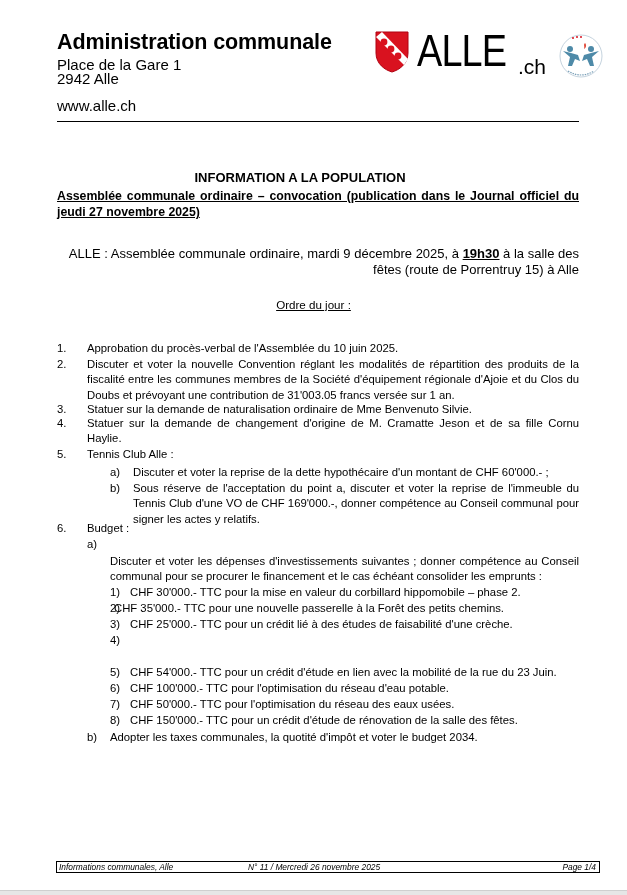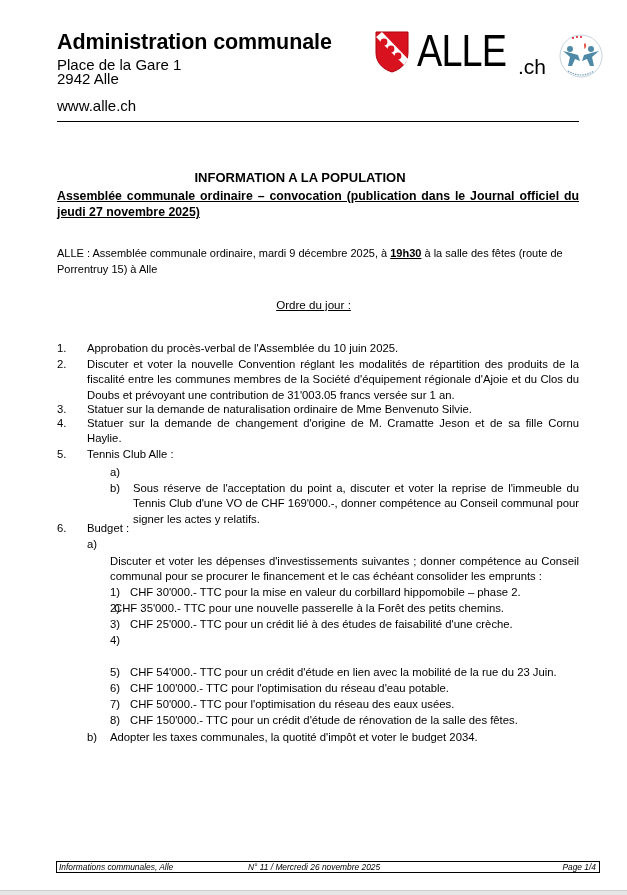--- a/index.html
+++ b/index.html
@@ -9,21 +9,21 @@
     .bottom-rule { position:absolute; left:0; top:890px; width:627px; height:5px; background:#e6e6e6; border-top:1px solid #cfcfcf; }
     .org-title { position:absolute; left:57px; top:30px; font-size:21.5px; font-weight:bold; letter-spacing:-0.1px; white-space:nowrap; }
     .addr { position:absolute; left:57px; font-size:15px; white-space:nowrap; }
     .hr { position:absolute; left:57px; width:522px; top:121px; height:0; border-top:1.3px solid #000; }
     .logo-shield { position:absolute; left:375px; top:31px; width:34px; height:42px; }
     .logo-text { position:absolute; left:417px; top:26px; font-size:44px; line-height:50px; letter-spacing:-1px; white-space:nowrap; font-family:"Liberation Sans", sans-serif; transform:scaleX(0.86); transform-origin:left top; }
     .logo-ch { position:absolute; left:518px; top:55px; font-size:21px; white-space:nowrap; }
     .logo-sante { position:absolute; left:558px; top:33px; width:46px; height:46px; }
     .doc-heading { position:absolute; left:0; width:600px; text-align:center; top:145px; font-size:13px; font-weight:bold;margin-top:25px; }
     .sub-heading { position:absolute; left:57px; width:522px; top:188px; font-size:12.3px; font-weight:bold; text-decoration:underline; line-height:16px; text-align:justify; text-align-last:left; }
-    .intro { position:absolute; left:57px; width:522px; top:246px; font-size:11px; line-height:15.5px; }
+    .intro { position:absolute; left:57px; width:522px; top:246px; font-size:13px; line-height:15.5px;text-align:right; }
     .intro b { text-decoration:underline; }
     .agenda-title { position:absolute; left:0; width:627px; top:298px; text-align:center; font-size:11.6px; text-decoration:underline; }
     .item { position:absolute; font-size:11.3px; line-height:15.4px; text-align:justify; }
     .num { position:absolute; font-size:11.3px; line-height:15.4px; }
     .footer { position:absolute; left:56px; top:861px; width:522px; height:10px; border:1px solid #000; font-size:8.4px; font-style:italic; line-height:10px;padding-left:20px; }
     .footer span { position:absolute; top:0; white-space:nowrap; }
   </style>
 </head>
 <body>
 
@@ -74,20 +74,21 @@
   <div class="num" style="left:57px;top:402px">3.</div>
   <div class="item" style="left:87px;top:402px;width:492px">Statuer sur la demande de naturalisation ordinaire de Mme Benvenuto Silvie.</div>
 
   <div class="num" style="left:57px;top:416px">4.</div>
   <div class="item" style="left:87px;top:416px;width:492px">Statuer sur la demande de changement d'origine de M. Cramatte Jeson et de sa fille Cornu Haylie.</div>
 
   <div class="num" style="left:57px;top:447px">5.</div>
   <div class="item" style="left:87px;top:447px;width:492px">Tennis Club Alle :</div>
 
   <div class="num" style="left:110px;top:465px">a)</div>
+  <div class="item" style="left:133px;top:465px;width:446px">Discuter et voter la reprise de la dette hypothécaire d'un montant de CHF 60'000.- ;</div>
 
   <div class="num" style="left:110px;top:481px">b)</div>
   <div class="item" style="left:133px;top:481px;width:446px">Sous réserve de l'acceptation du point a, discuter et voter la reprise de l'immeuble du Tennis Club d'une VO de CHF 169'000.-, donner compétence au Conseil communal pour signer les actes y relatifs.</div>
 
   <div class="num" style="left:57px;top:521px">6.</div>
   <div class="item" style="left:87px;top:521px;width:492px">Budget :</div>
 
   <div class="num" style="left:87px;top:537px">a)</div>
   <div class="item" style="left:110px;top:554px;width:469px">Discuter et voter les dépenses d'investissements suivantes ; donner compétence au Conseil communal pour se procurer le financement et le cas échéant consolider les emprunts :</div>
 

